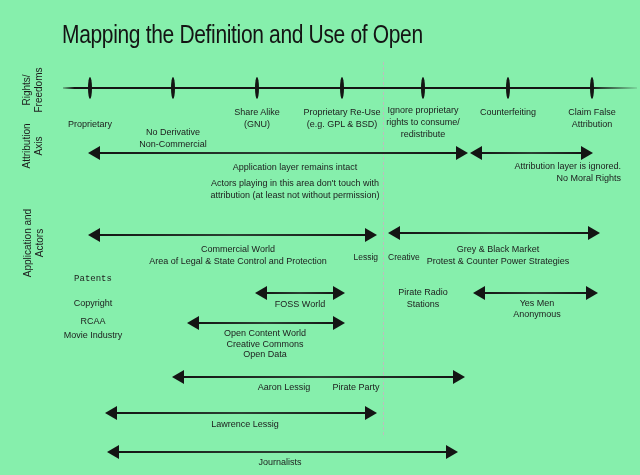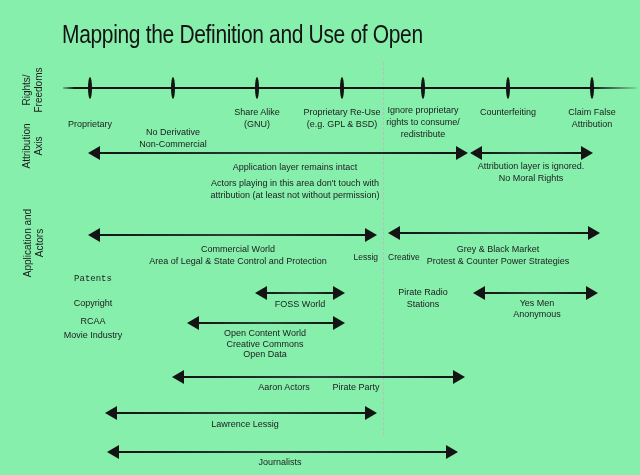--- a/index.html
+++ b/index.html
@@ -87,21 +87,21 @@
   <div class="arrow" style="left:88px; top:146px; width:380px;">
       <span class="shaft"></span>
     </div>
   <div class="arrow" style="left:470px; top:146px; width:123px;">
       <span class="shaft"></span>
     </div>
 
   <div class="lbl" style="left:180px; top:161px; width:230px;">Application layer remains intact</div>
   <div class="lbl" style="left:180px; top:178px; width:230px; line-height:11.5px;">Actors playing in this area don't touch with
 attribution (at least not without permission)</div>
-  <div class="lbl" style="left:441px; top:161px; width:180px; line-height:11.5px;">Attribution layer is ignored.
+  <div class="lbl" style="left:441px; top:161px; width:180px; line-height:11.5px;text-align:right;">Attribution layer is ignored.
 No Moral Rights</div>
 
   <div class="arrow" style="left:88px; top:228px; width:289px;">
       <span class="shaft"></span>
     </div>
   <div class="arrow" style="left:388px; top:226px; width:212px;">
       <span class="shaft"></span>
     </div>
 
   <div class="lbl" style="left:108px; top:243px; width:260px;">Commercial World
@@ -134,21 +134,21 @@
 
   <div class="arrow" style="left:473px; top:286px; width:125px;">
       <span class="shaft"></span>
     </div>
   <div class="lbl" style="left:487px; top:298px; width:100px; line-height:10.5px;">Yes Men
 Anonymous</div>
 
   <div class="arrow" style="left:172px; top:370px; width:293px;">
       <span class="shaft"></span>
     </div>
-  <div class="lbl" style="left:234px; top:381px; width:100px;">Aaron Actors</div>
+  <div class="lbl" style="left:234px; top:381px; width:100px;">Aaron Lessig</div>
   <div class="lbl" style="left:306px; top:381px; width:100px;">Pirate Party</div>
 
   <div class="arrow" style="left:105px; top:406px; width:272px;">
       <span class="shaft"></span>
     </div>
   <div class="lbl" style="left:195px; top:418px; width:100px;">Lawrence Lessig</div>
 
   <div class="arrow" style="left:107px; top:445px; width:351px;">
       <span class="shaft"></span>
     </div>

